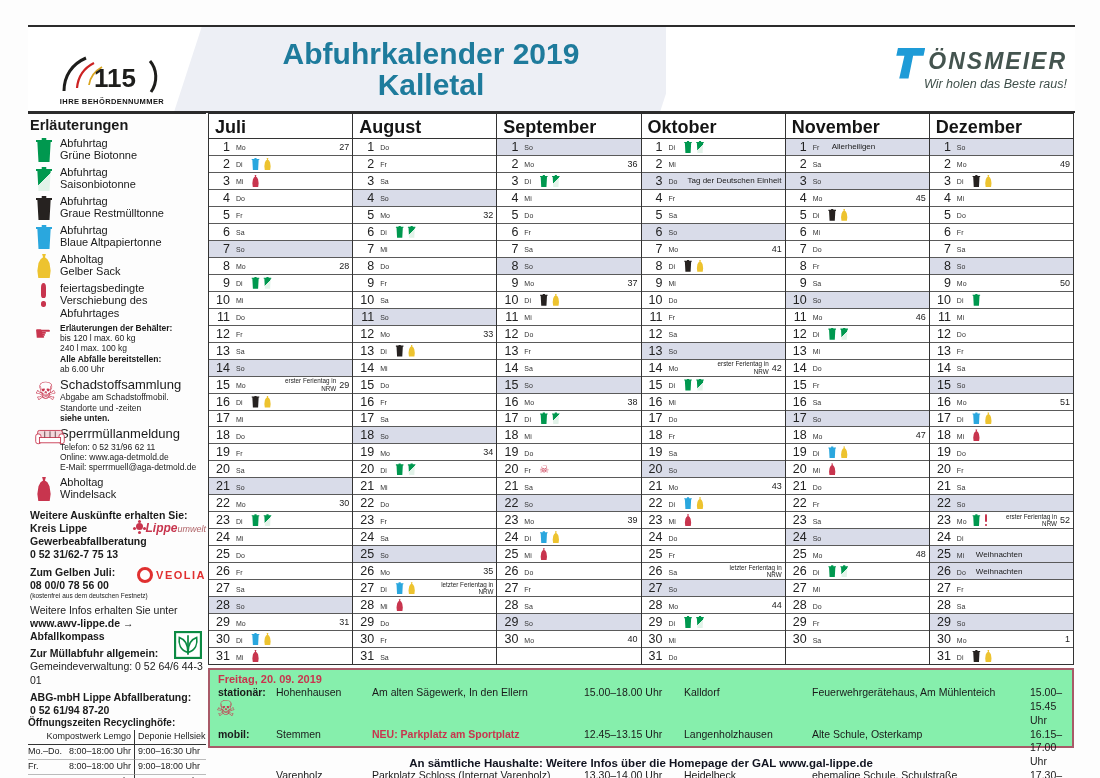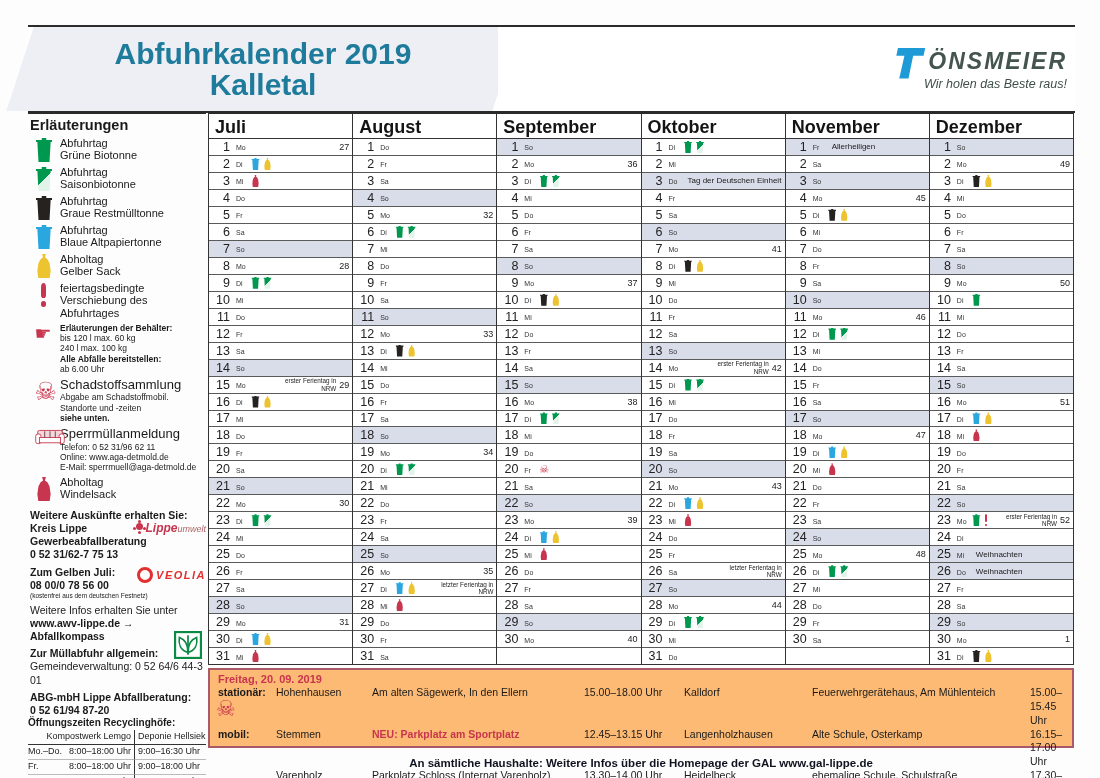--- a/index.html
+++ b/index.html
@@ -40,21 +40,21 @@
   .iln{display:block;font-size:10.5px;line-height:1.25;}
   .iln.b{font-weight:bold;}
   .iln.s{font-size:6.5px;}
   .iln.g{margin-top:4px;}
   .lippe-logo{position:absolute;right:0;top:10px;text-align:left;line-height:1;}
   .lippe-main{font-size:12px;font-weight:bold;font-style:italic;color:#c8354e;}
   .lippe-sub{font-size:9px;font-style:italic;color:#b06468;}
   .flower{display:inline-block;width:7px;height:7px;background:#c8354e;border-radius:50%;box-shadow:-5px 2px 0 -2px #c8354e,5px 2px 0 -2px #c8354e,0 -5px 0 -2px #c8354e,0 6px 0 -2px #c8354e;margin:0 2px 2px 0;vertical-align:middle;}
   .veolia-logo{position:absolute;right:0;top:58px;display:flex;align-items:center;gap:3px;}
   .veolia-ring{width:10px;height:10px;border:3px solid #e03030;border-radius:50%;}
-  .veolia-name{font-size:11px;font-weight:bold;color:#e03030;letter-spacing:1.5px;font-style:italic;}
+  .veolia-name{font-size:11px;font-weight:bold;color:#e03030;letter-spacing:1.5px;}
   .leaf-logo{position:absolute;right:4px;top:122px;width:28px;height:28px;}
   .rtable{margin-top:auto;margin-bottom:6px;}
   .rt-title{font-weight:bold;font-size:10px;margin-bottom:2px;}
   .rt-grid{display:grid;grid-template-columns:38px 68px 72px;font-size:9px;line-height:1.55;}
   .rt-h{font-weight:normal;border-bottom:1px solid #333;}
   .rt-h1{grid-column:1/3;text-align:right;padding-right:3px;}
   .rt-h2{border-left:1px solid #333;padding-left:3px;}
   .rt-c3{border-left:1px solid #333;padding-left:3px;}
   .rt-c2{text-align:right;padding-right:3px;}
   .rt-c1{border-bottom:1px solid #bbb;}
@@ -95,35 +95,47 @@
   .icons .ic{width:9px;height:12px;}
   .icons .ic-exclamation{width:5px;}
   .icons .ic-skull{width:auto;height:auto;font-size:11px;}
   .lic .ic{width:19px;height:24px;}
   .lic .ic-exclamation{width:10px;}
   .lic .ic-skull{font-size:25px;}
   .lic .ic-hand{font-size:19px;}
   .lic svg{display:block;}
 
   
-  .hazmat{position:absolute;left:208px;top:668px;width:866px;height:80px;border:2px solid #a85a68;box-sizing:border-box;padding:3px 8px;background:#fdba74;}
+  .hazmat{position:absolute;left:208px;top:668px;width:866px;height:80px;border:2px solid #a85a68;box-sizing:border-box;padding:3px 8px;background:#86efac;}
   .hz-date{font-size:11px;font-weight:bold;color:#c8354e;}
   .hz-grid{display:grid;grid-template-columns:52px 90px 206px 94px 122px 212px 1fr;column-gap:6px;font-size:10.5px;line-height:1.32;margin-top:1px;position:relative;}
   .hz-label{font-weight:bold;}
   .hz-red{font-weight:bold;color:#c8354e;}
   .hz-skull{position:absolute;left:6px;top:26px;font-size:22px;color:#c8354e;}
 
   .bottom-note{position:absolute;left:208px;top:757px;width:866px;text-align:center;font-size:11.5px;font-weight:bold;color:#10131f;}
 </style>
 </head>
 <body>
 
 <div class="page">
 
   <div class="header">
+    <div class="hd-115">
+      <div class="num115wrap">
+        <svg width="112" height="42">
+          <path d="M30 3 C16 9 8 21 8 36" fill="none" stroke="#1d1d1b" stroke-width="3"></path>
+          <path d="M38 8 C28 13 22 22 21 33" fill="none" stroke="#cc2222" stroke-width="2.2"></path>
+          <path d="M46 12 C39 16 34 22 33 30" fill="none" stroke="#d9a520" stroke-width="1.8"></path>
+          <path d="M94 6 C101 14 102 27 95 37" fill="none" stroke="#1d1d1b" stroke-width="3"></path>
+        </svg>
+        <span class="num115">115</span>
+      </div>
+      <div class="hd-115-label">IHRE BEHÖRDENNUMMER</div>
+    </div>
     <div class="hd-title">
       <div class="t1">Abfuhrkalender 2019</div>
       <div class="t2">Kalletal</div>
     </div>
     <div class="hd-tm">
       <div class="tm-row">
         <span class="tm-mark"></span>
         <span class="tm-name">ÖNSMEIER</span>
       </div>
       <div class="tm-tag">Wir holen das Beste raus!</div>

